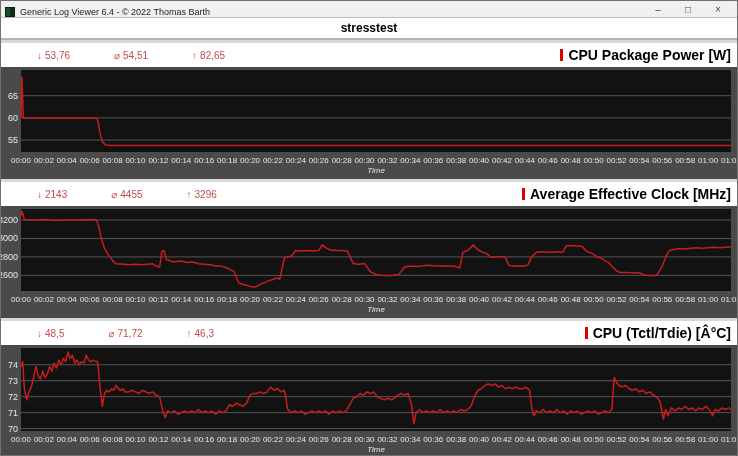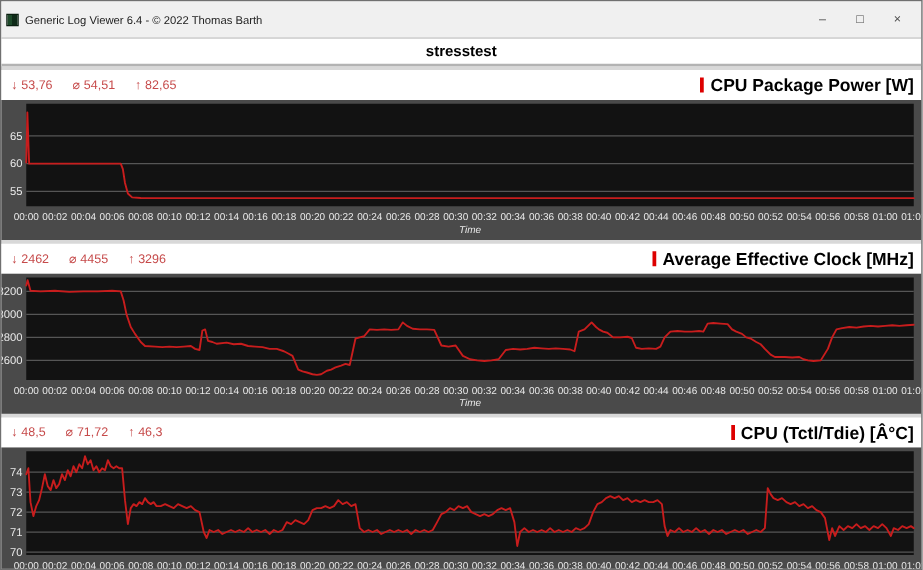--- a/index.html
+++ b/index.html
@@ -4,22 +4,22 @@
 <style>
   * { margin:0; padding:0; box-sizing:border-box; }
   html,body { width:738px; height:456px; }
   body {
     font-family:"Liberation Sans", sans-serif;
     background:#d8d8d8;
     border:1px solid #707070;
     overflow:hidden;
   }
   .titlebar {
-    height:30px; background:#f0f0f0; border-bottom:1px solid #bdbdbd;
-    display:flex; align-items:center; padding:0 4px;
+    height:17px; background:#f0f0f0; border-bottom:1px solid #bdbdbd;
+    display:flex; align-items:flex-end; padding:0 4px;
   }
   .app-icon {
     width:10px; height:10px; margin-right:5px; flex:0 0 auto;
     background:linear-gradient(90deg,#1d4a2a 0 50%,#0e2a18 50% 100%);
     border:1px solid #0a1f10;
   }
   .win-title { font-size:9px; color:#222; flex:1 1 auto; white-space:nowrap; }
   .win-controls { display:flex; gap:0; }
   .win-btn {
     width:30px; height:15px; display:flex; align-items:center; justify-content:center;
@@ -29,21 +29,21 @@
     height:22px; background:#ffffff; border-bottom:2px solid #b3b3b3;
     display:flex; align-items:center; justify-content:center;
   }
   .header-title { font-size:12px; font-weight:bold; color:#000000; }
   .chart-group { margin-top:3px; }
   .chart-group:first-of-type { margin-top:0; }
   .stats-row {
     height:24px; background:#ffffff;
     display:flex; align-items:center; padding:0 6px 0 8px;
   }
-  .stat { font-size:10px; color:#c64a4a; margin-right:16px; white-space:nowrap; }
+  .stat { font-size:10px; color:#c64a4a; margin-right:16px; white-space:nowrap;margin-left:28px; }
   .stat .sym { margin-right:3px; }
   .spacer { flex:1 1 auto; }
   .chart-title-wrap { display:flex; align-items:center; }
   .chart-title-marker { width:3px; height:12px; background:#dd0000; margin-right:5px; }
   .chart-title { font-size:14px; font-weight:bold; color:#000; white-space:nowrap; }
   .chart-container { background:#4a4a4a; }
   svg { display:block; }
 </style>
 </head>
 <body>
@@ -115,21 +115,21 @@
         <text x="707.0967741935484" y="96" fill="#e8e8e8" font-size="8" text-anchor="middle" font-family="Liberation Sans, sans-serif">01:00</text>
         <text x="730" y="96" fill="#e8e8e8" font-size="8" text-anchor="middle" font-family="Liberation Sans, sans-serif">01:02</text>
         <text x="375" y="106" fill="#e8e8e8" font-size="8" text-anchor="middle" font-style="italic" font-family="Liberation Sans, sans-serif">Time</text>
         <polyline points="20.0,50.0 20.9,10.0 22.3,50.9 42.9,50.9 65.8,50.9 95.6,50.9 97.3,55.3 99.0,66.4 101.3,74.8 104.7,77.9 111.6,78.4 249.0,78.5 478.1,78.5 730.0,78.5" fill="none" stroke="#c81d1d" stroke-width="1.5" stroke-linejoin="round" stroke-linecap="round"></polyline>
       </svg>
   </div>
 </div>
 
 <div class="chart-group">
   <div class="stats-row">
-    <span class="stat"><span class="sym">↓</span><span>2462</span></span>
+    <span class="stat"><span class="sym">↓</span><span>2143</span></span>
     <span class="stat"><span class="sym">⌀</span><span>4455</span></span>
     <span class="stat"><span class="sym">↑</span><span>3296</span></span>
     <span class="spacer"></span>
     <span class="chart-title-wrap">
       <span class="chart-title-marker"></span>
       <span class="chart-title">Average Effective Clock [MHz]</span>
     </span>
   </div>
   <div class="chart-container">
     <svg width="738" height="112">

